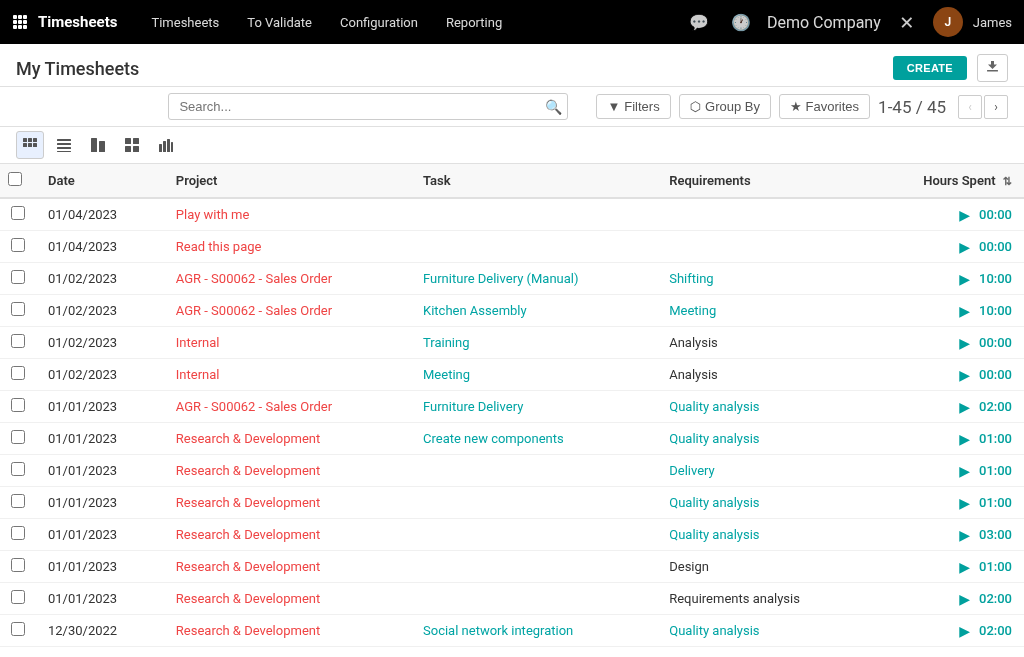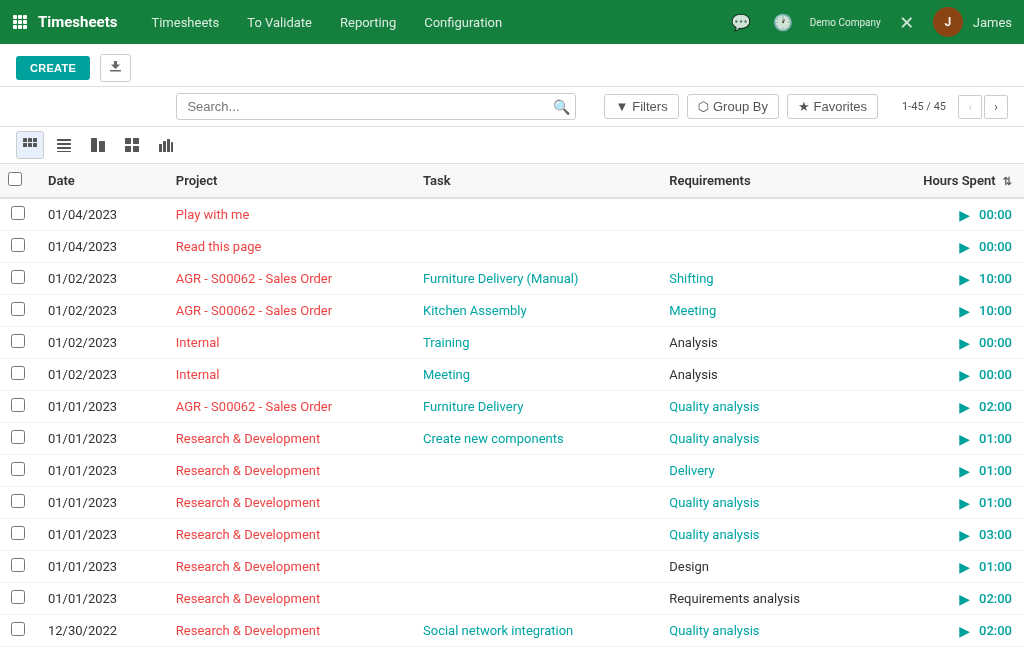--- a/index.html
+++ b/index.html
@@ -1,20 +1,20 @@
 <!DOCTYPE html>
 <html><head>
   <meta charset="utf-8">
   <style>
     * { box-sizing: border-box; margin: 0; padding: 0; }
     body { font-family: -apple-system, BlinkMacSystemFont, 'Segoe UI', Roboto, sans-serif; font-size: 13px; background: #fff; color: #333; }
 
     
     .topnav {
-      background: #15803d;
+      background: #000000;
       display: flex;
       align-items: center;
       height: 44px;
       padding: 0 12px;
       gap: 0;
     }
     .topnav-grid-icon {
       color: #fff;
       margin-right: 10px;
       cursor: pointer;
@@ -54,21 +54,21 @@
       font-size: 16px;
       display: flex;
       align-items: center;
       justify-content: center;
       width: 32px;
       height: 32px;
       border-radius: 4px;
     }
     .company-name {
       color: rgba(255,255,255,0.85);
-      font-size: 10px;
+      font-size: 16px;
     }
     .user-avatar {
       width: 30px;
       height: 30px;
       border-radius: 50%;
       background: #8B4513;
       display: flex;
       align-items: center;
       justify-content: center;
       color: #fff;
@@ -148,24 +148,23 @@
       gap: 4px;
       padding: 4px 10px;
       border: 1px solid #ccc;
       border-radius: 3px;
       background: #fff;
       cursor: pointer;
       font-size: 13px;
       color: #555;
     }
     .pagination-info {
-      font-size: 11px;
+      font-size: 17px;
       color: #555;
       white-space: nowrap;
-      margin-left: 16px;
     }
     .pagination-arrows {
       display: flex;
       gap: 2px;
       margin-left: 4px;
     }
     .pag-arrow {
       border: 1px solid #ccc;
       background: #fff;
       width: 24px;
@@ -294,34 +293,35 @@
       <rect x="11" y="6" width="4" height="4" rx="1"></rect>
       <rect x="1" y="11" width="4" height="4" rx="1"></rect>
       <rect x="6" y="11" width="4" height="4" rx="1"></rect>
       <rect x="11" y="11" width="4" height="4" rx="1"></rect>
     </svg>
   </div>
   <span class="topnav-brand">Timesheets</span>
   <div class="topnav-menu">
     <a>Timesheets</a>
     <a>To Validate</a>
+    <a>Configuration</a>
     <a>Reporting</a>
-    <a>Configuration</a>
   </div>
   <div class="topnav-right">
     <div class="icon-btn">💬</div>
     <div class="icon-btn">🕐</div>
     <span class="company-name">Demo Company</span>
     <div class="icon-btn" style="font-size:18px;">✕</div>
     <div class="user-avatar">J</div>
     <span class="user-name">James</span>
   </div>
 </nav>
 
 <div class="subheader">
+  <h1 class="page-title">My Timesheets</h1>
   <button class="btn-create">CREATE</button>
   <button class="btn-download" title="Export">
     <svg width="13" height="13" viewBox="0 0 13 13" fill="#666">
       <path d="M6.5 9L2 4.5h3V1h3v3.5h3L6.5 9z"></path>
       <rect x="1" y="10" width="11" height="1.5" rx="0.5"></rect>
     </svg>
   </button>
 </div>
 
 <div class="toolbar-row">

